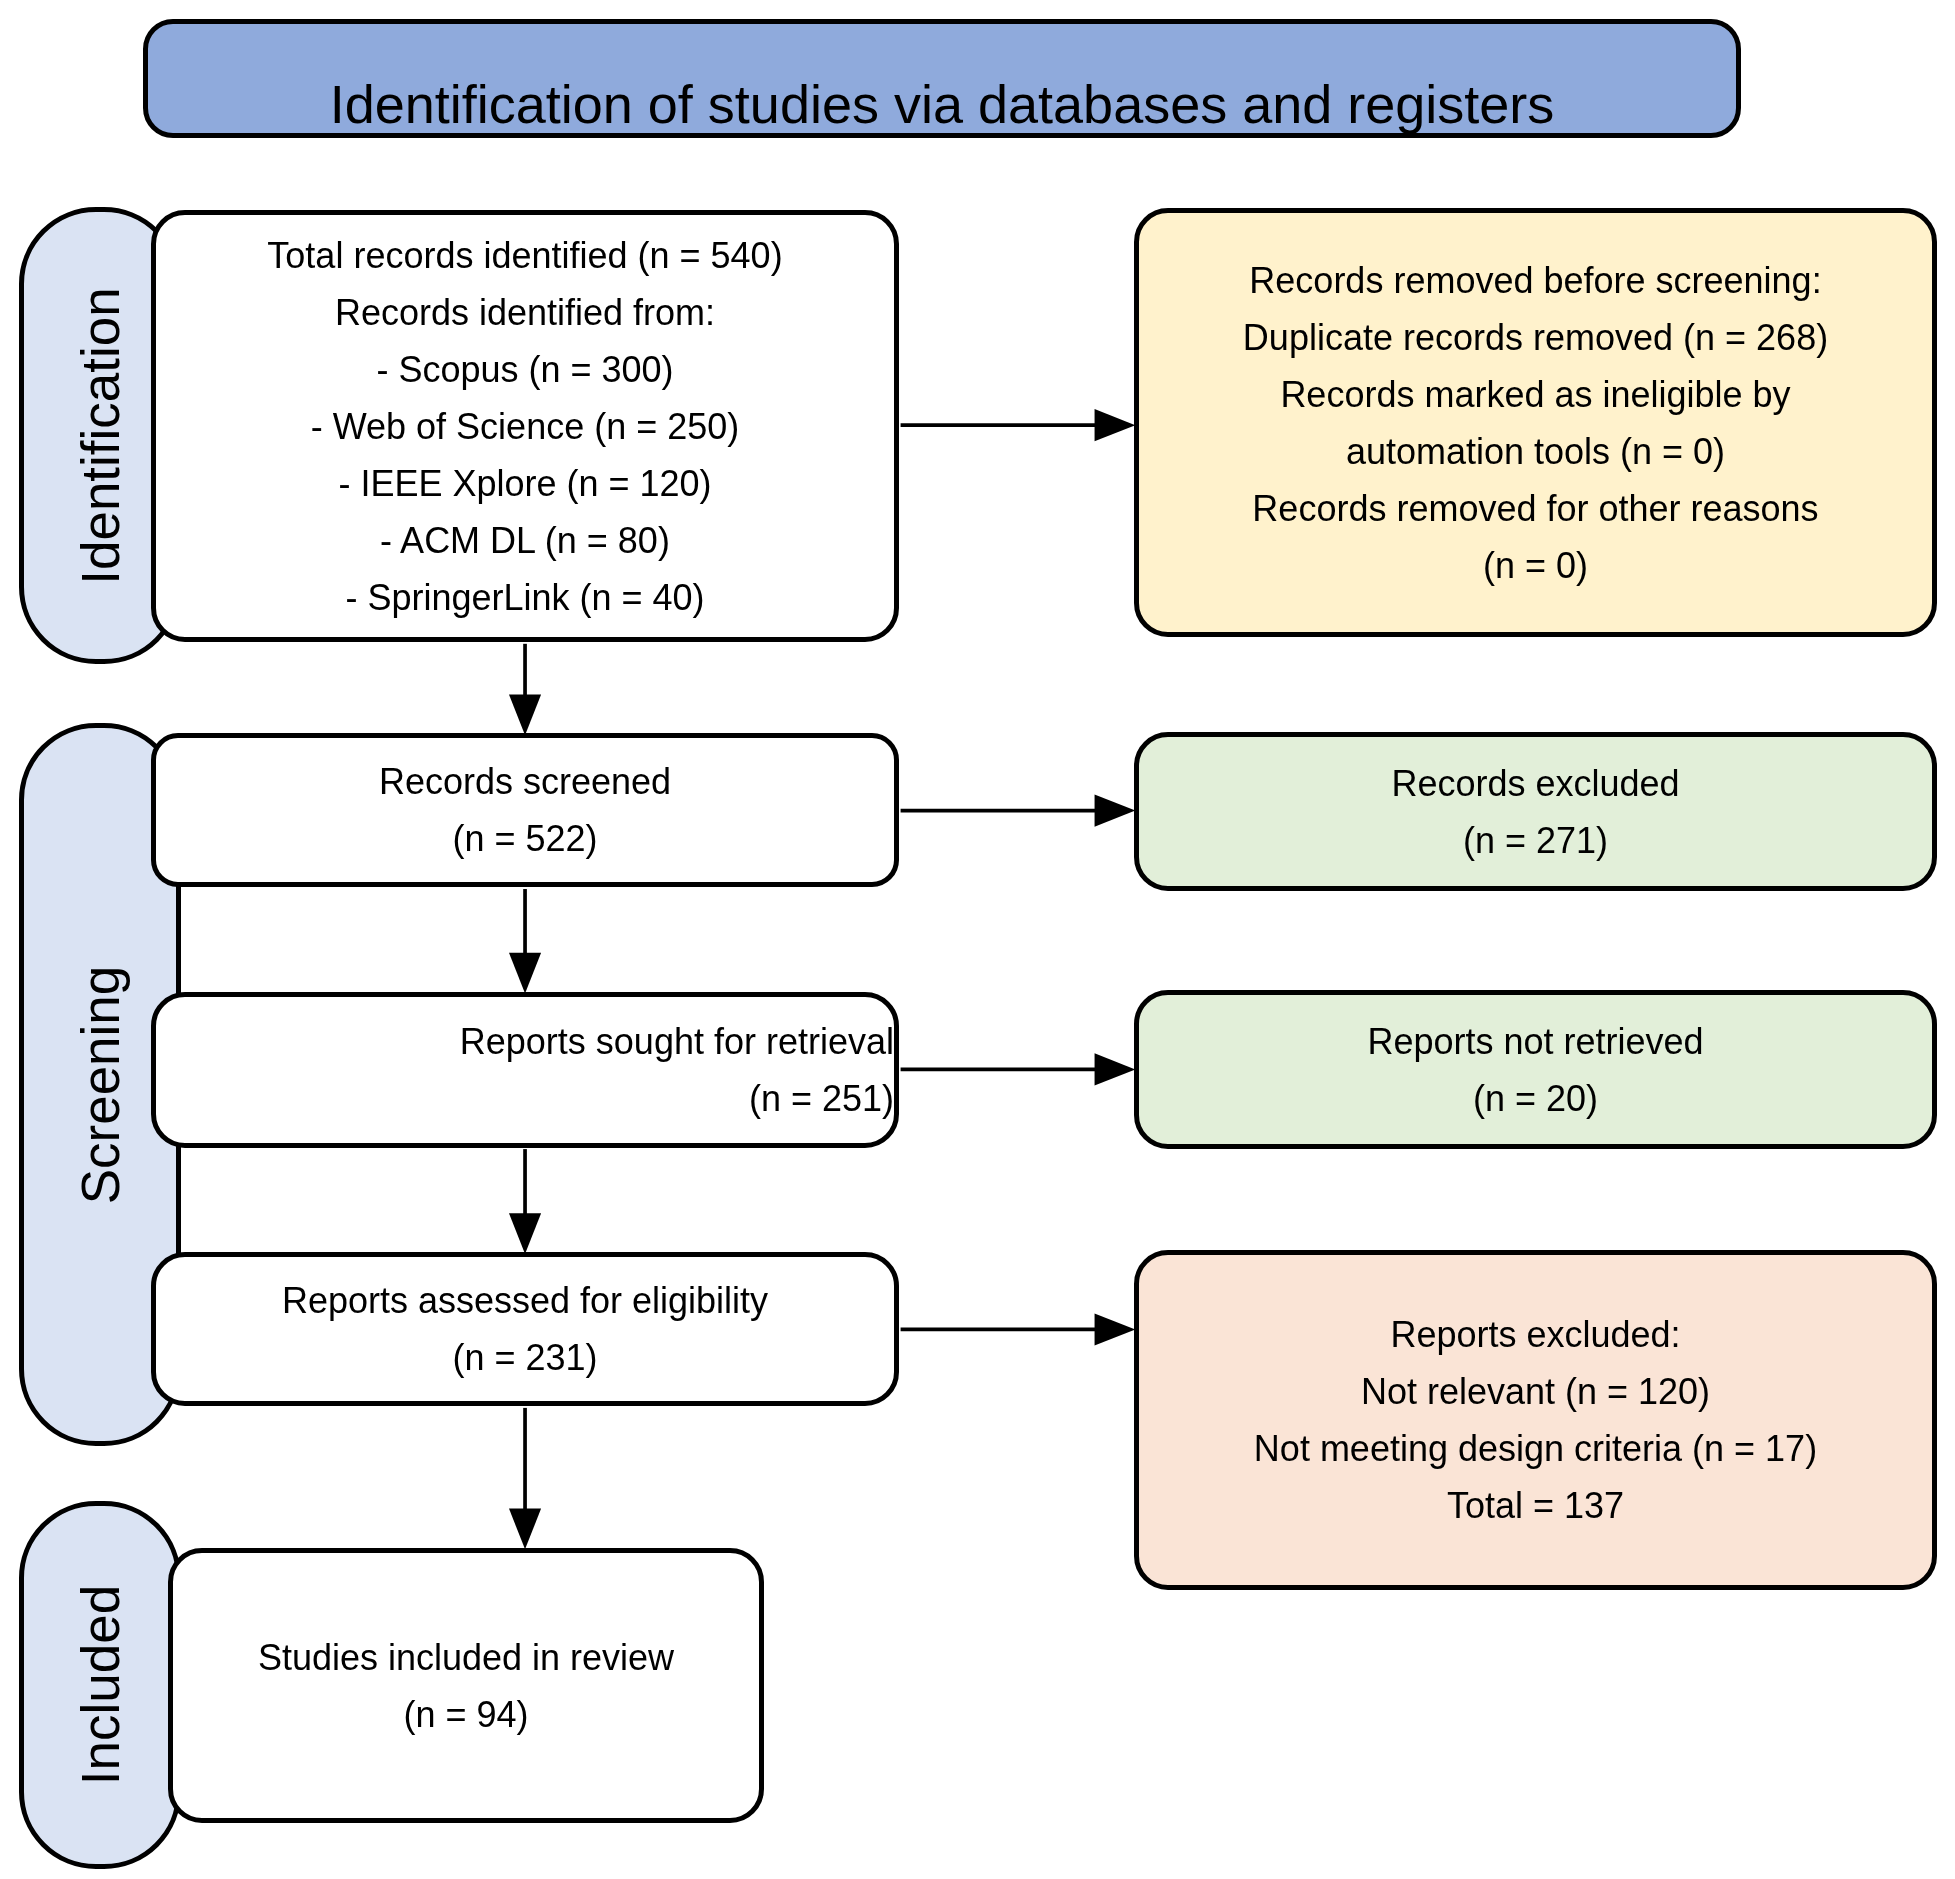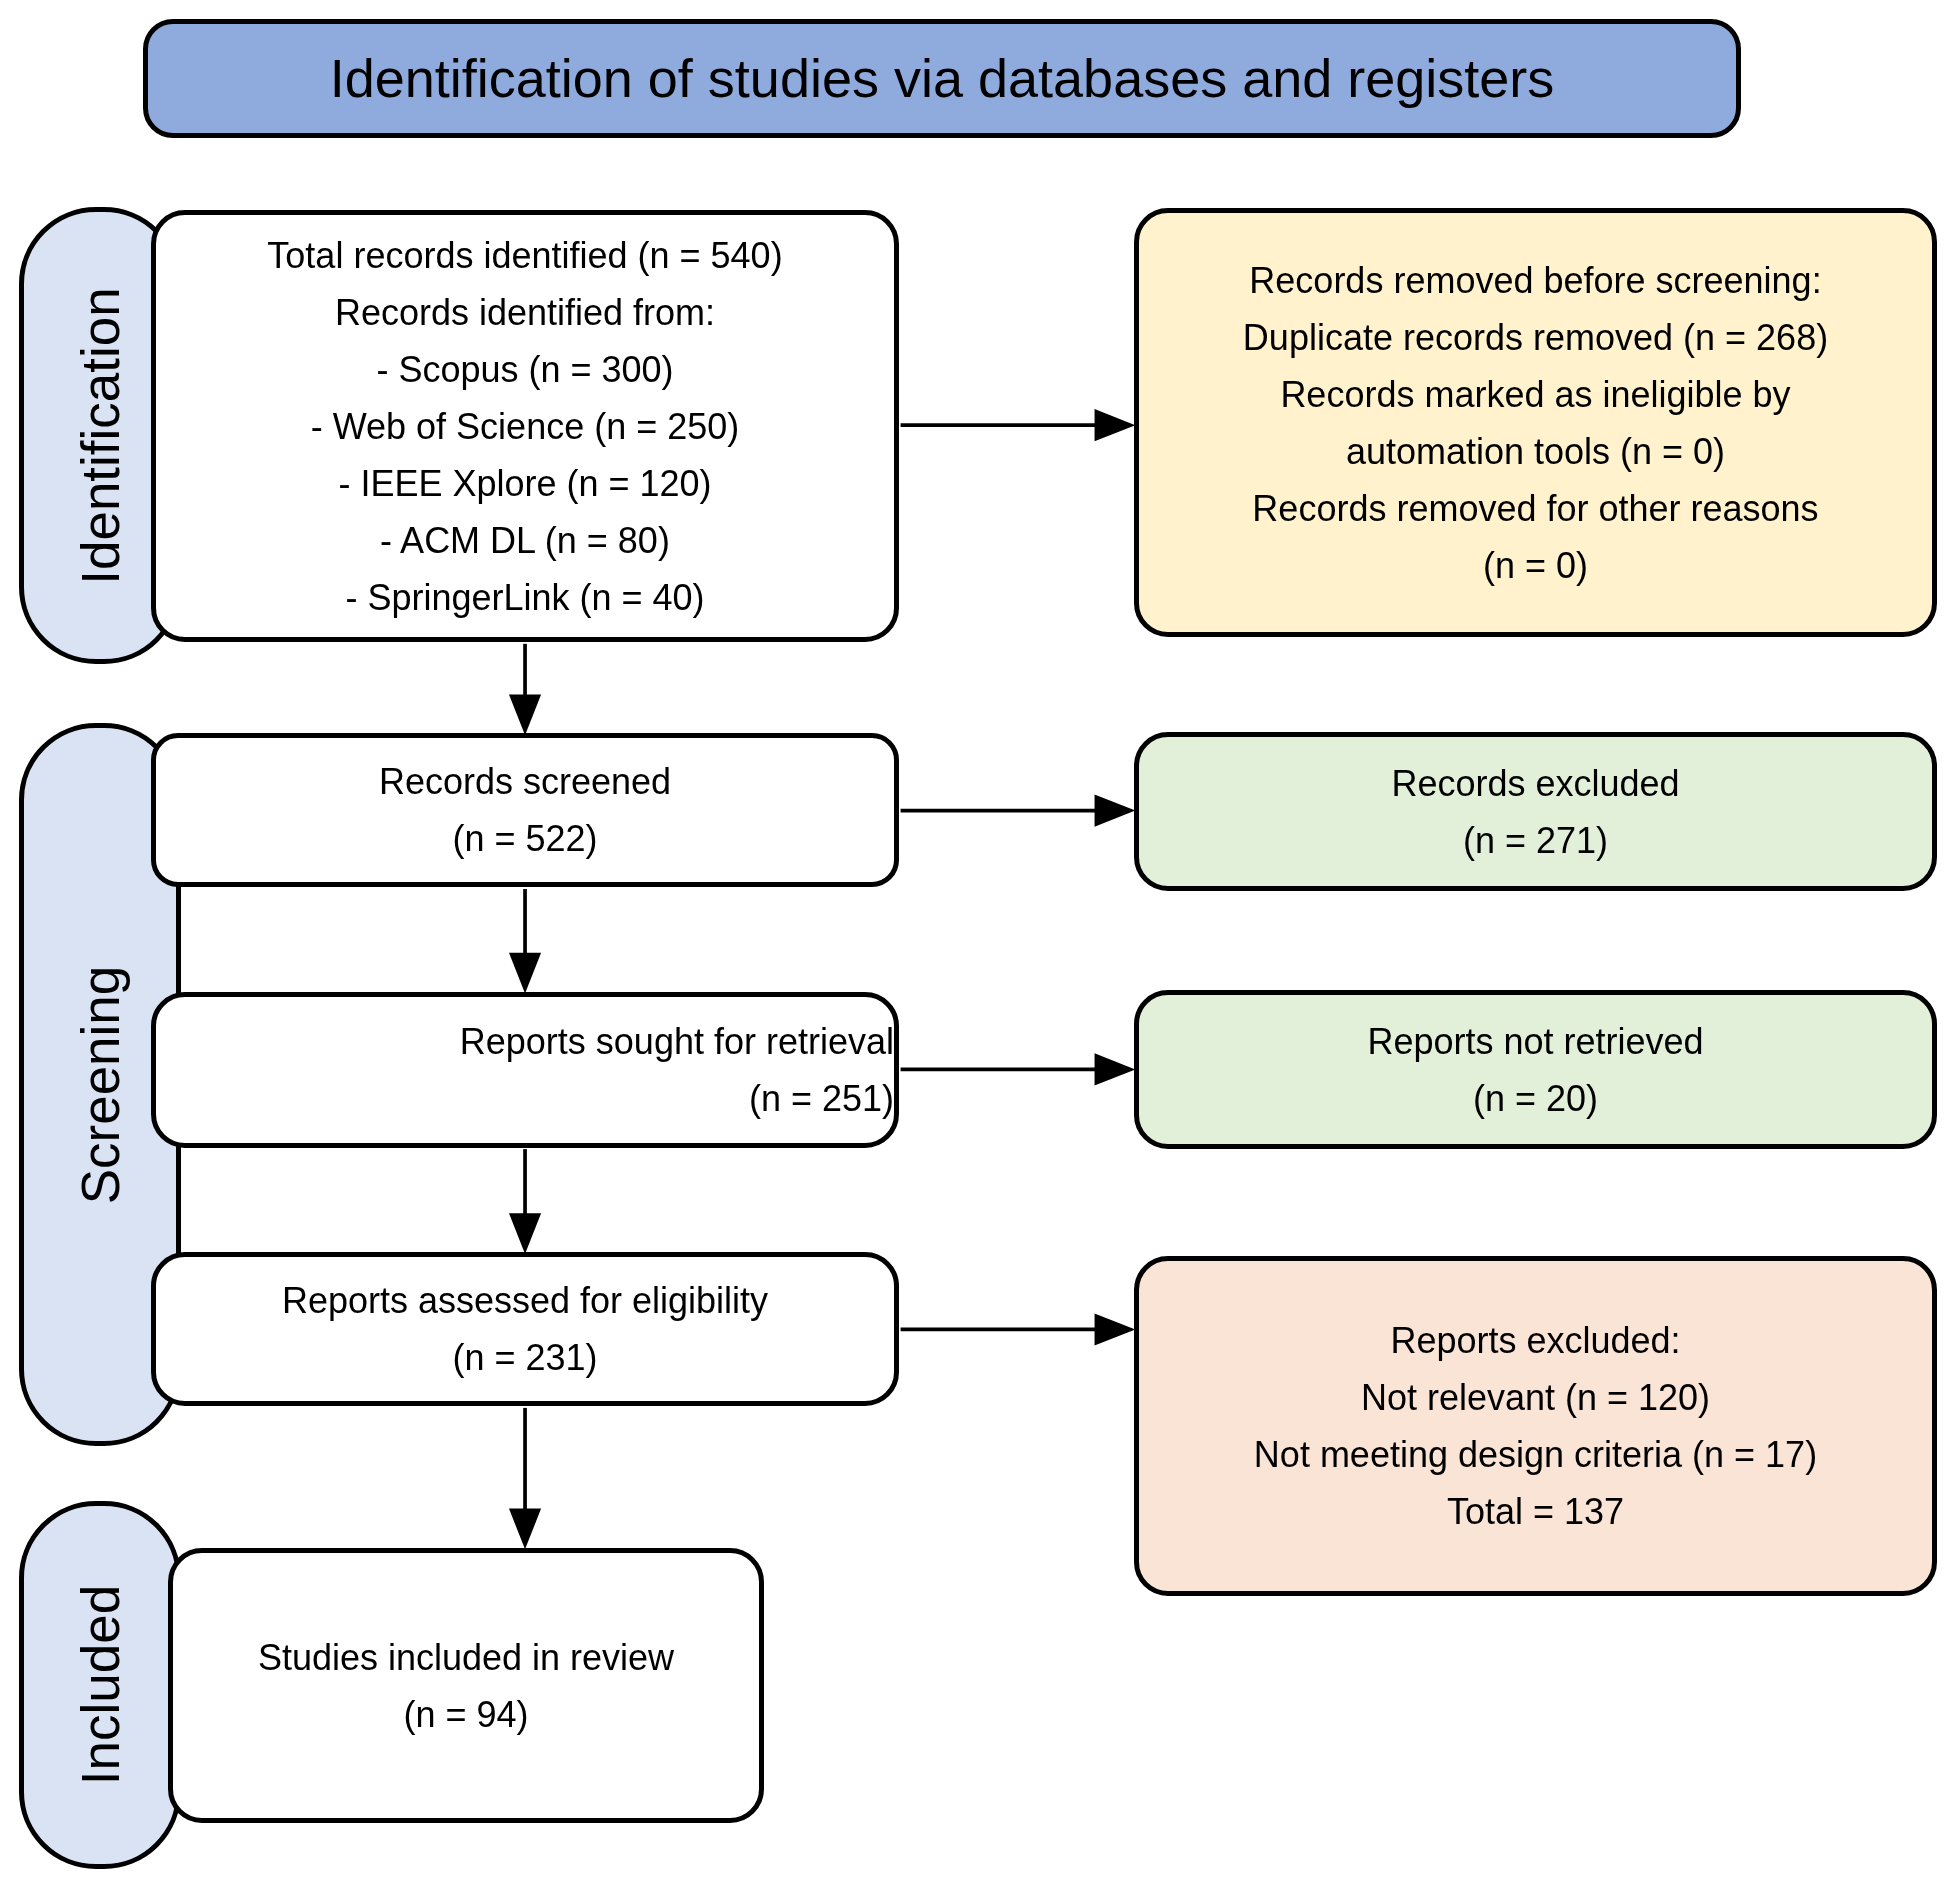--- a/index.html
+++ b/index.html
@@ -34,20 +34,21 @@
     line-height:57px;
     background:var(--plain-fill);
   }
   .box .line{white-space:nowrap;}
   #title-box{
     left:143px;top:18.5px;width:1598px;height:119px;
     background:var(--title-fill);
     border-radius:30px;
     font-size:54px;
     flex-direction:row;
+    align-items:flex-end;
   }
   .stage{
     position:absolute;
     box-sizing:border-box;
     left:18.5px;width:162px;
     border:5.6px solid var(--border-color);
     border-radius:77px;
     background:var(--stage-fill);
   }
   .stage .rot{
@@ -61,21 +62,21 @@
   #stage-screening{top:723px;height:723px;}
   #stage-included{top:1501px;height:368px;}
 
   #box-identified{left:151px;top:210px;width:748px;height:432px;}
   #box-removed{left:1134px;top:208px;width:803px;height:429px;background:var(--removed-fill);}
   #box-screened{left:151px;top:733px;width:748px;height:154px;border-radius:27px;}
   #box-excluded{left:1134px;top:732px;width:803px;height:159px;background:var(--excluded-fill);}
   #box-sought{left:151px;top:992px;width:748px;height:156px;align-items:flex-end;}
   #box-not-retrieved{left:1134px;top:990px;width:803px;height:159px;background:var(--excluded-fill);}
   #box-assessed{left:151px;top:1252px;width:748px;height:154px;}
-  #box-reports-excluded{left:1134px;top:1250px;width:803px;height:340px;background:var(--reports-excluded-fill);margin-top:6px;}
+  #box-reports-excluded{left:1134px;top:1250px;width:803px;height:340px;background:var(--reports-excluded-fill);}
   #box-included{left:168px;top:1548px;width:596px;height:275px;}
 
   #arrow-layer{position:absolute;left:0;top:0;pointer-events:none;}
   #arrow-layer line{stroke:var(--border-color);stroke-width:6;}
   #arrow-layer polygon{fill:var(--border-color);}
 </style>
 </head>
 <body>
 
 <div id="canvas">

